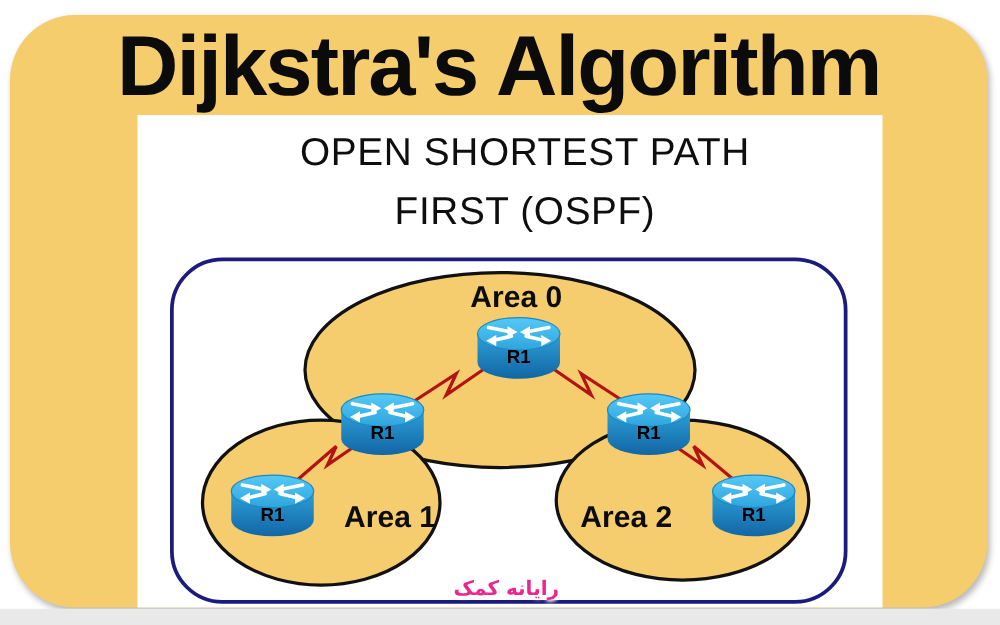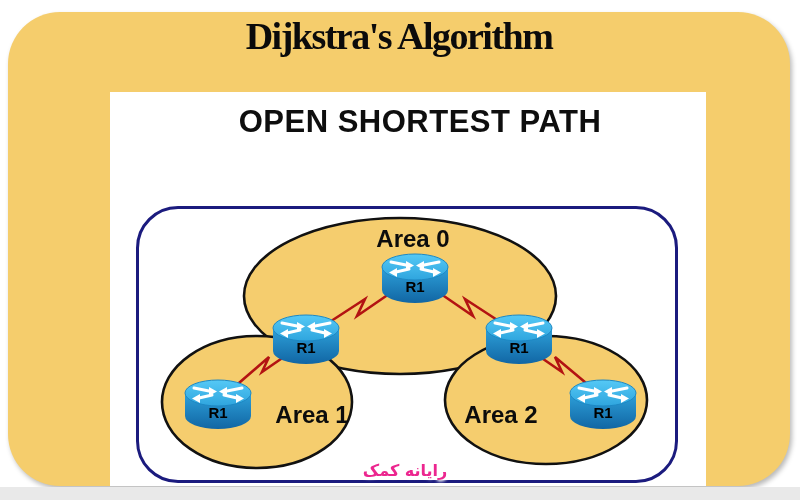--- a/index.html
+++ b/index.html
@@ -13,32 +13,32 @@
     background:#e9e9e9;
   }
   .card{
     position:absolute;left:8px;top:12px;width:782px;height:474px;
     background:#F5CD6C;border-radius:52px;
     box-shadow:2px 3px 5px rgba(0,0,0,0.28);
   }
   .main-title{
     position:absolute;left:8px;top:14px;width:782px;
     text-align:center;
-    font-family:Liberation Serif, serif;
-    font-weight:bold;font-size:38px;letter-spacing:-1.5px;
+    font-family:Liberation Sans, sans-serif;
+    font-weight:bold;font-size:68px;letter-spacing:-1.5px;
     color:#0b0b0b;
   }
   .panel{
     position:absolute;left:110px;top:92px;width:596px;height:394px;
     background:#ffffff;
   }
   .subtitle{
     position:absolute;left:110px;top:98px;width:620px;
     text-align:center;
-    font-weight:bold;font-size:31px;line-height:47px;
+    font-weight:normal;font-size:31px;line-height:47px;
     letter-spacing:0.5px;color:#0e0e0e;
   }
   .diagram-box{
     position:absolute;left:136px;top:206px;width:536px;height:271px;
     border:3px solid #1B1B7E;border-radius:42px;
     background:transparent;
   }
   .net-svg{position:absolute;left:0;top:0;width:800px;height:500px;}
   .watermark{
     position:absolute;left:320px;top:461px;width:170px;
@@ -52,20 +52,21 @@
 <body>
 
 <div class="card"></div>
 
 <div class="main-title">Dijkstra's Algorithm</div>
 
 <div class="panel"></div>
 
 <div class="subtitle">
   <div>OPEN SHORTEST PATH</div>
+  <div>FIRST (OSPF)</div>
 </div>
 
 <div class="diagram-box"></div>
 
 <svg class="net-svg" viewBox="0 0 800 500" xmlns="http://www.w3.org/2000/svg">
   <defs>
     <linearGradient id="cylGrad" x1="0" y1="0" x2="0" y2="1">
       <stop offset="0" stop-color="#2D9FD8"></stop>
       <stop offset="1" stop-color="#1166A4"></stop>
     </linearGradient>

